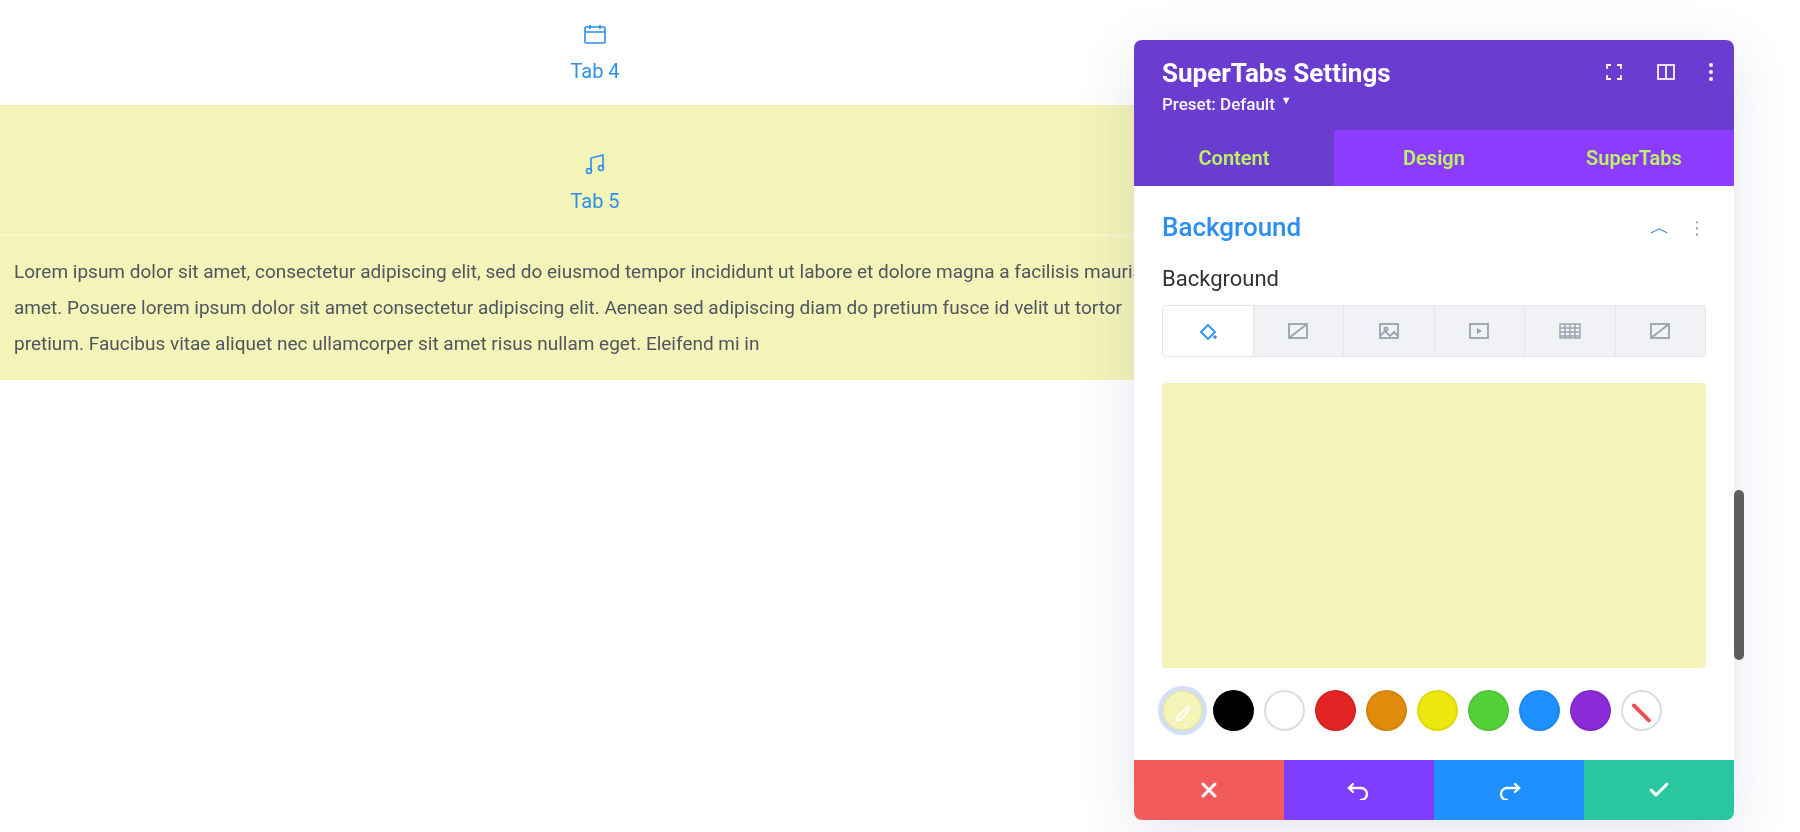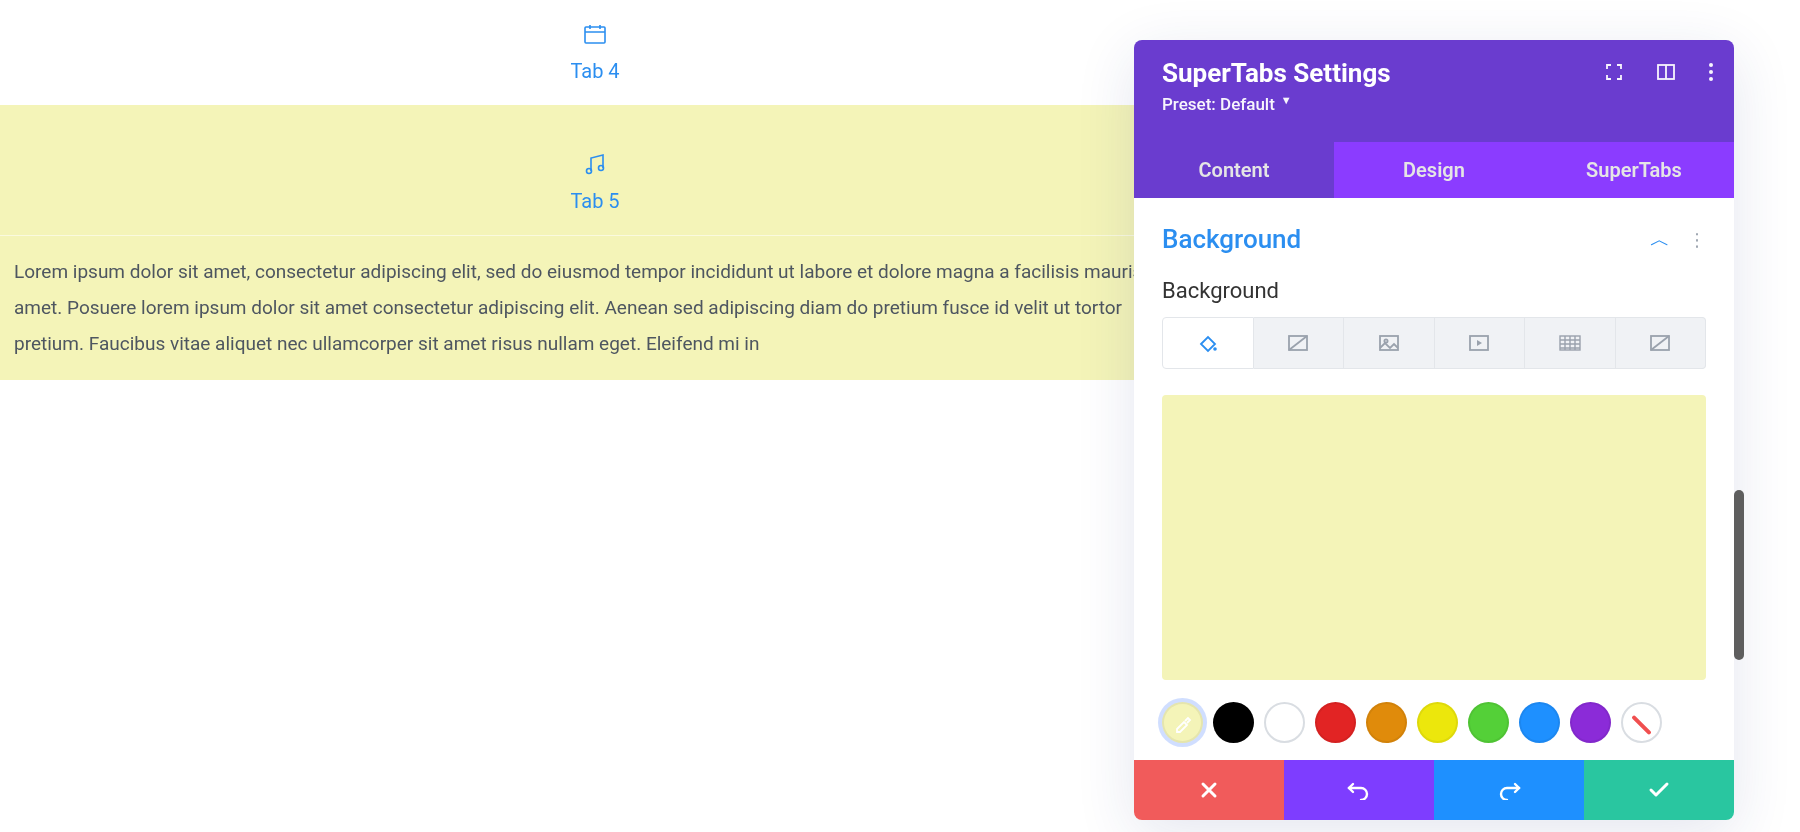--- a/index.html
+++ b/index.html
@@ -11,29 +11,29 @@
 .tabs-row { display: flex; gap: 34px; align-items: flex-end; flex-direction: column; }
 .tab { width: 84px; text-align: center; padding: 14px 0 22px; position: relative; color: #2b8ef0; cursor: pointer; }
 .tab .ticon { font-size: 22px; display: block; margin-bottom: 10px; height: 26px; }
 .tab .tlabel { font-size: 20px; font-weight: 400; }
 .tab.active { background: #323232; color: #2b8ef0; border-radius: 2px 2px 0 0; text-decoration: underline; }
 .tab.active::after { content: ""; position: absolute; left: 50%; bottom: -14px; transform: translateX(-50%); border: 10px solid transparent; border-top-color: #323232; }
 .tab-body { background: #f4f4b8; padding: 18px 14px; color: #4e5660; font-size: 19px; line-height: 1.9; border-top: 1px solid #fff8; }
 
 
 .panel { position: absolute; right: 66px; top: 40px; width: 600px; height: 780px; background: #fff; border-radius: 8px; box-shadow: 0 14px 60px rgba(30,50,120,.12); display: flex; flex-direction: column; overflow: hidden; }
-.phead { background: #6a3ccf; color: #fff; padding: 18px 28px 28px; position: relative; }
+.phead { background: #6a3ccf; color: #fff; padding: 18px 28px 16px; position: relative; }
 .ptitle { font-size: 26px; font-weight: 700; }
 .ppreset { font-size: 17px; font-weight: 500; opacity: .95; margin-top: 6px; display: inline-flex; align-items: flex-start; gap: 6px; cursor: pointer; }
 .ppreset .caret { font-size: 11px; }
 .pheadicons { position: absolute; right: 20px; top: 22px; display: flex; gap: 32px; }
 .pheadicons span { cursor: pointer; opacity: .95; }
 
 .ptabs { background: #8b3cff; display: flex; }
-.ptab { flex: 1; text-align: center; color: #e5e5e5; font-size: 20px; font-weight: 600; padding: 16px 12px; cursor: pointer; }
+.ptab { flex: 1; text-align: center; color: #bef264; font-size: 20px; font-weight: 600; padding: 16px 12px; cursor: pointer; }
 .ptab.active { background: #6a3ccf; }
 
 .pbody { flex: 1; overflow-y: auto; padding: 16px 28px 18px; position: relative; }
 .sectionhead { display: flex; justify-content: space-between; align-items: center; color: #2b8ef0; font-size: 26px; font-weight: 500; padding: 10px 0 6px; }
 .sectionhead .shright { display: flex; align-items: center; gap: 18px; color: #2b8ef0; }
 .shright .chev { font-size: 20px; cursor: pointer; }
 .shright .dots { font-size: 18px; cursor: pointer; color: #9aa2ad; }
 .sublabel { font-size: 22px; color: #333; margin: 18px 0 14px; }
 
 .bgtabs { display: flex; gap: 0; }

